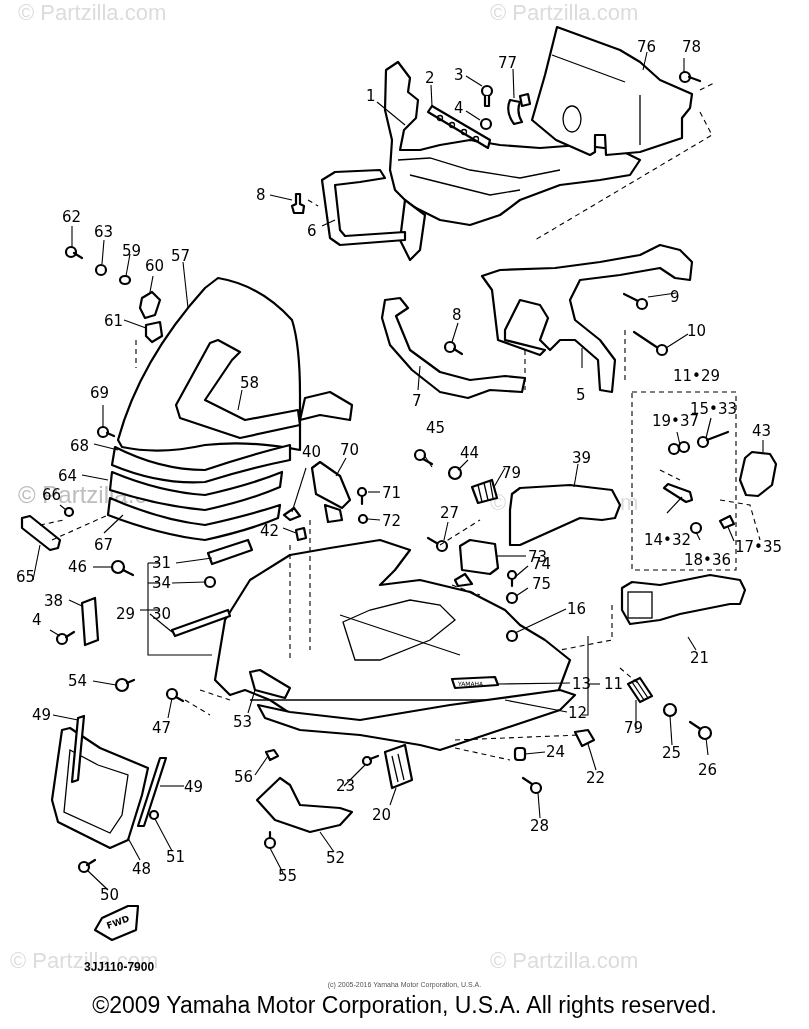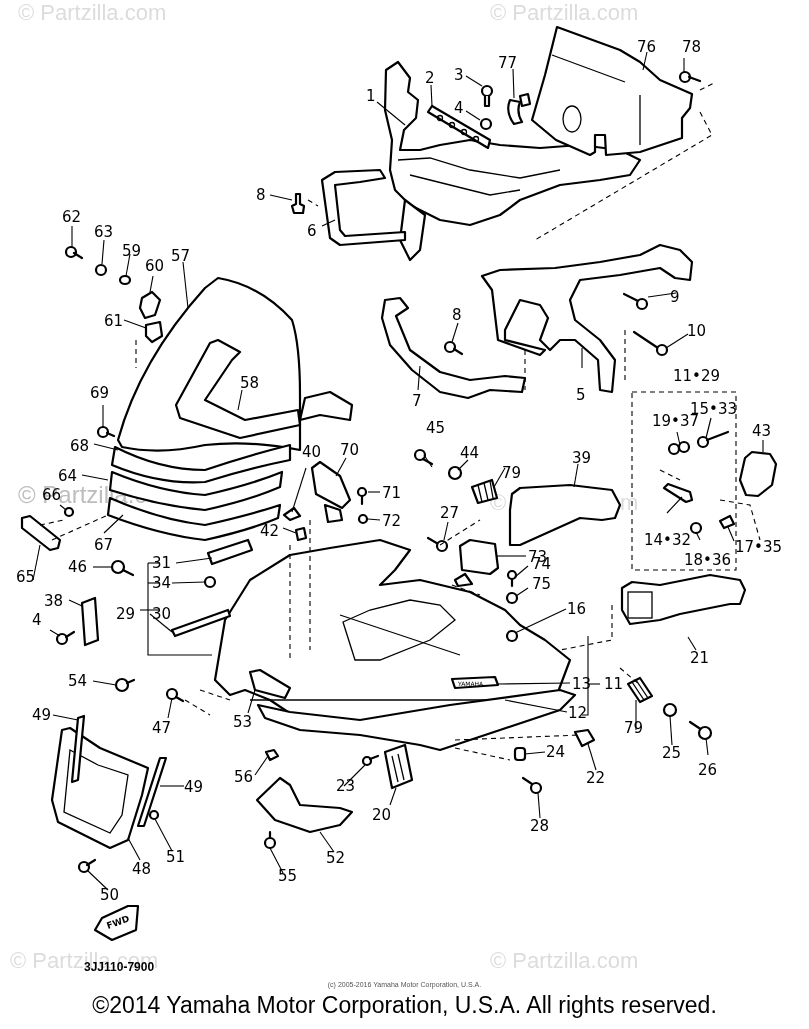--- a/index.html
+++ b/index.html
@@ -496,13 +496,13 @@
     <text class="callout" x="166" y="862">51</text>
     <text class="callout" x="326" y="863">52</text>
     <text class="callout" x="132" y="874">48</text>
     <text class="callout" x="278" y="881">55</text>
     <text class="callout" x="100" y="900">50</text>
   </g>
 </svg>
 
 <div class="diagram-code">3JJ110-7900</div>
 <div class="fine-copyright">(c) 2005-2016 Yamaha Motor Corporation, U.S.A.</div>
-<div class="copyright">©2014 Yamaha Motor Corporation, U.S.A. All rights reserved.</div>
+<div class="copyright">©2009 Yamaha Motor Corporation, U.S.A. All rights reserved.</div>
 
 </body></html>

